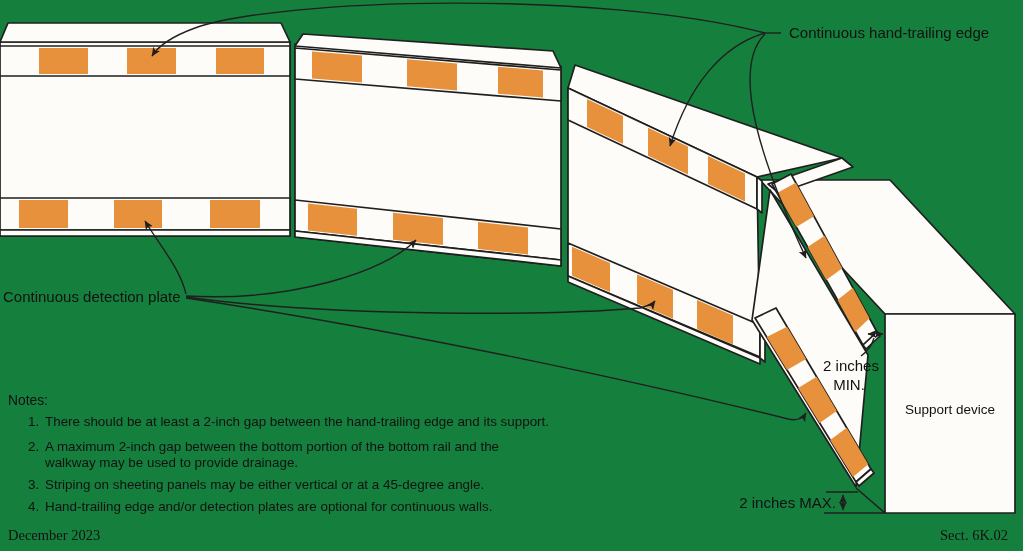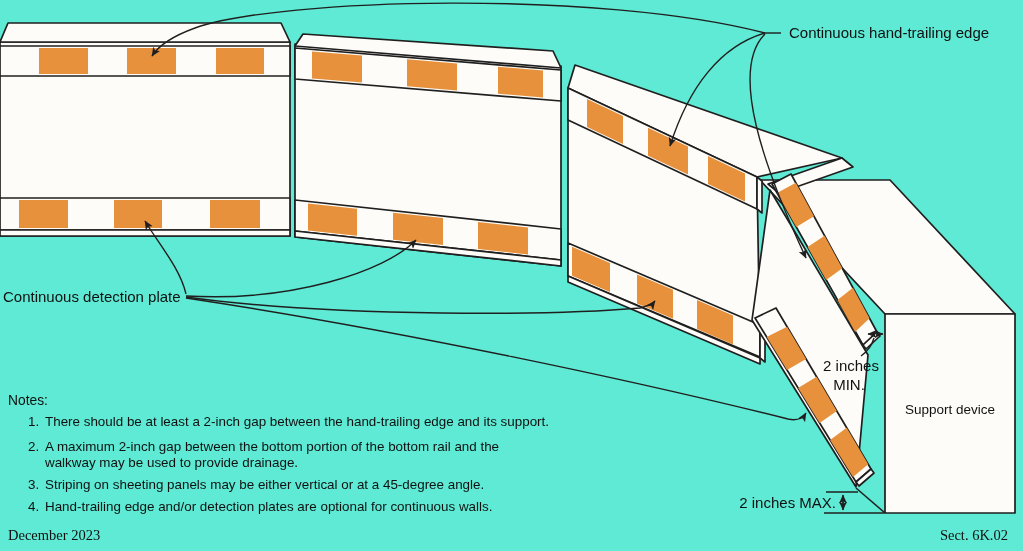--- a/index.html
+++ b/index.html
@@ -1,16 +1,16 @@
 <!DOCTYPE html>
 <html><head>
 <meta charset="utf-8">
 <style>
   html,body{margin:0;padding:0;background:#fdfcf8;}
-  .stage{position:relative;width:1023px;height:551px;background:#5eead4;overflow:hidden;
+  .stage{position:relative;width:1023px;height:551px;background:#15803d;overflow:hidden;
          font-family:"Liberation Sans","DejaVu Sans",sans-serif;}
   svg{display:block;}
   .shape{fill:#fdfcf8;stroke:#1f1f1f;stroke-width:1.7;stroke-linejoin:round;}
   .stripe{stroke:none;}
   .leader{fill:none;stroke:#1f1f1f;stroke-width:1.4;}
   .meas{fill:none;stroke:#1f1f1f;stroke-width:1.5;}
   .tick{stroke:#1f1f1f;stroke-width:1.5;}
   .lbl{font-size:15px;fill:#111;}
   .small-lbl{font-size:13.5px;fill:#111;}
   .note{font-size:13.4px;fill:#111;}

